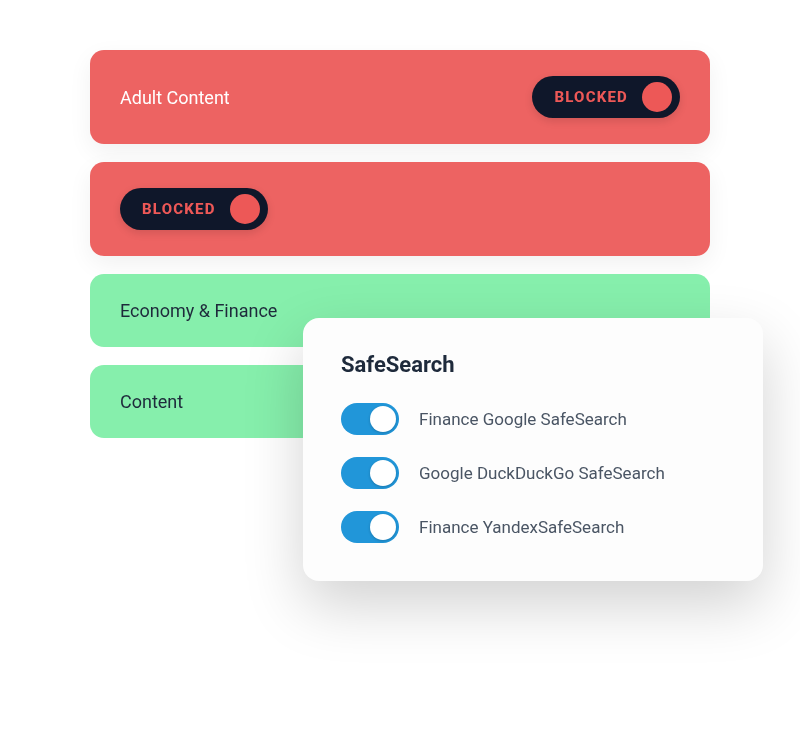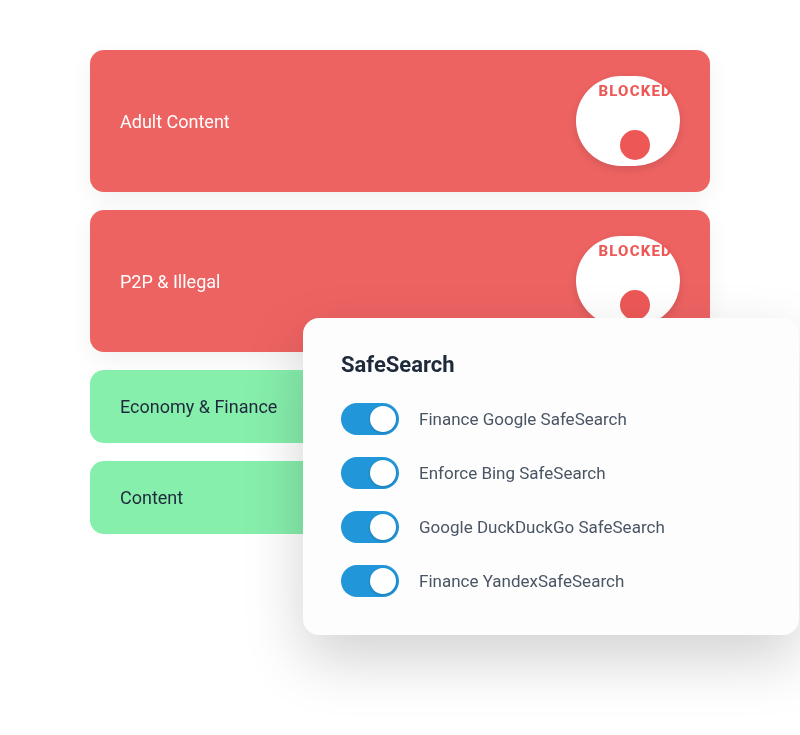--- a/index.html
+++ b/index.html
@@ -39,47 +39,46 @@
       font-size: 18px;
       font-weight: 400;
     }
     .category-card.blocked .category-label {
       color: #ffffff;
     }
     .category-card.allowed .category-label {
       color: #1e2a3b;
     }
     .blocked-toggle {
-      background: #ffffff;
+      background: #0f172a;
       border-radius: 999px;
       padding: 6px 8px 6px 22px;
       display: flex;
       align-items: center;
-      gap: 30px;
+      gap: 14px;
       cursor: pointer;
       box-shadow: 0 3px 8px rgba(0,0,0,0.12);
-      flex-direction: column;
     }
     .blocked-toggle-label {
       color: #ed5857;
       font-weight: 800;
       font-size: 15px;
       letter-spacing: 1.2px;
     }
     .blocked-toggle-knob {
       width: 30px;
       height: 30px;
       border-radius: 50%;
       background: #ed5857;
     }
     .safesearch-panel {
       position: absolute;
       top: 318px;
       left: 303px;
-      width: 496px;
+      width: 460px;
       background: #fdfdfd;
       border-radius: 16px;
       padding: 34px 38px 38px 38px;
       box-shadow: 0 24px 60px rgba(0,0,0,0.18);
     }
     .safesearch-title {
       font-size: 22px;
       font-weight: 700;
       color: #1e2a3b;
       margin-bottom: 26px;
@@ -125,21 +124,20 @@
 
   <div class="category-card blocked">
     <div class="category-label">Adult Content</div>
     <div class="blocked-toggle">
       <span class="blocked-toggle-label">BLOCKED</span>
       <span class="blocked-toggle-knob"></span>
     </div>
   </div>
 
   <div class="category-card blocked">
-    <div class="category-label">P2P &amp; Illegal</div>
     <div class="blocked-toggle">
       <span class="blocked-toggle-label">BLOCKED</span>
       <span class="blocked-toggle-knob"></span>
     </div>
   </div>
 
   <div class="category-card allowed">
     <div class="category-label">Economy &amp; Finance</div>
   </div>
 
@@ -152,26 +150,20 @@
 <div class="safesearch-panel">
   <div class="safesearch-title">SafeSearch</div>
 
   <div class="safesearch-item">
     <div class="switch">
       <div class="switch-knob"></div>
     </div>
     <div class="safesearch-label">Finance Google SafeSearch</div>
   </div>
 
-  <div class="safesearch-item">
-    <div class="switch">
-      <div class="switch-knob"></div>
-    </div>
-    <div class="safesearch-label">Enforce Bing SafeSearch</div>
-  </div>
 
   <div class="safesearch-item">
     <div class="switch">
       <div class="switch-knob"></div>
     </div>
     <div class="safesearch-label">Google DuckDuckGo SafeSearch</div>
   </div>
 
   <div class="safesearch-item">
     <div class="switch">

